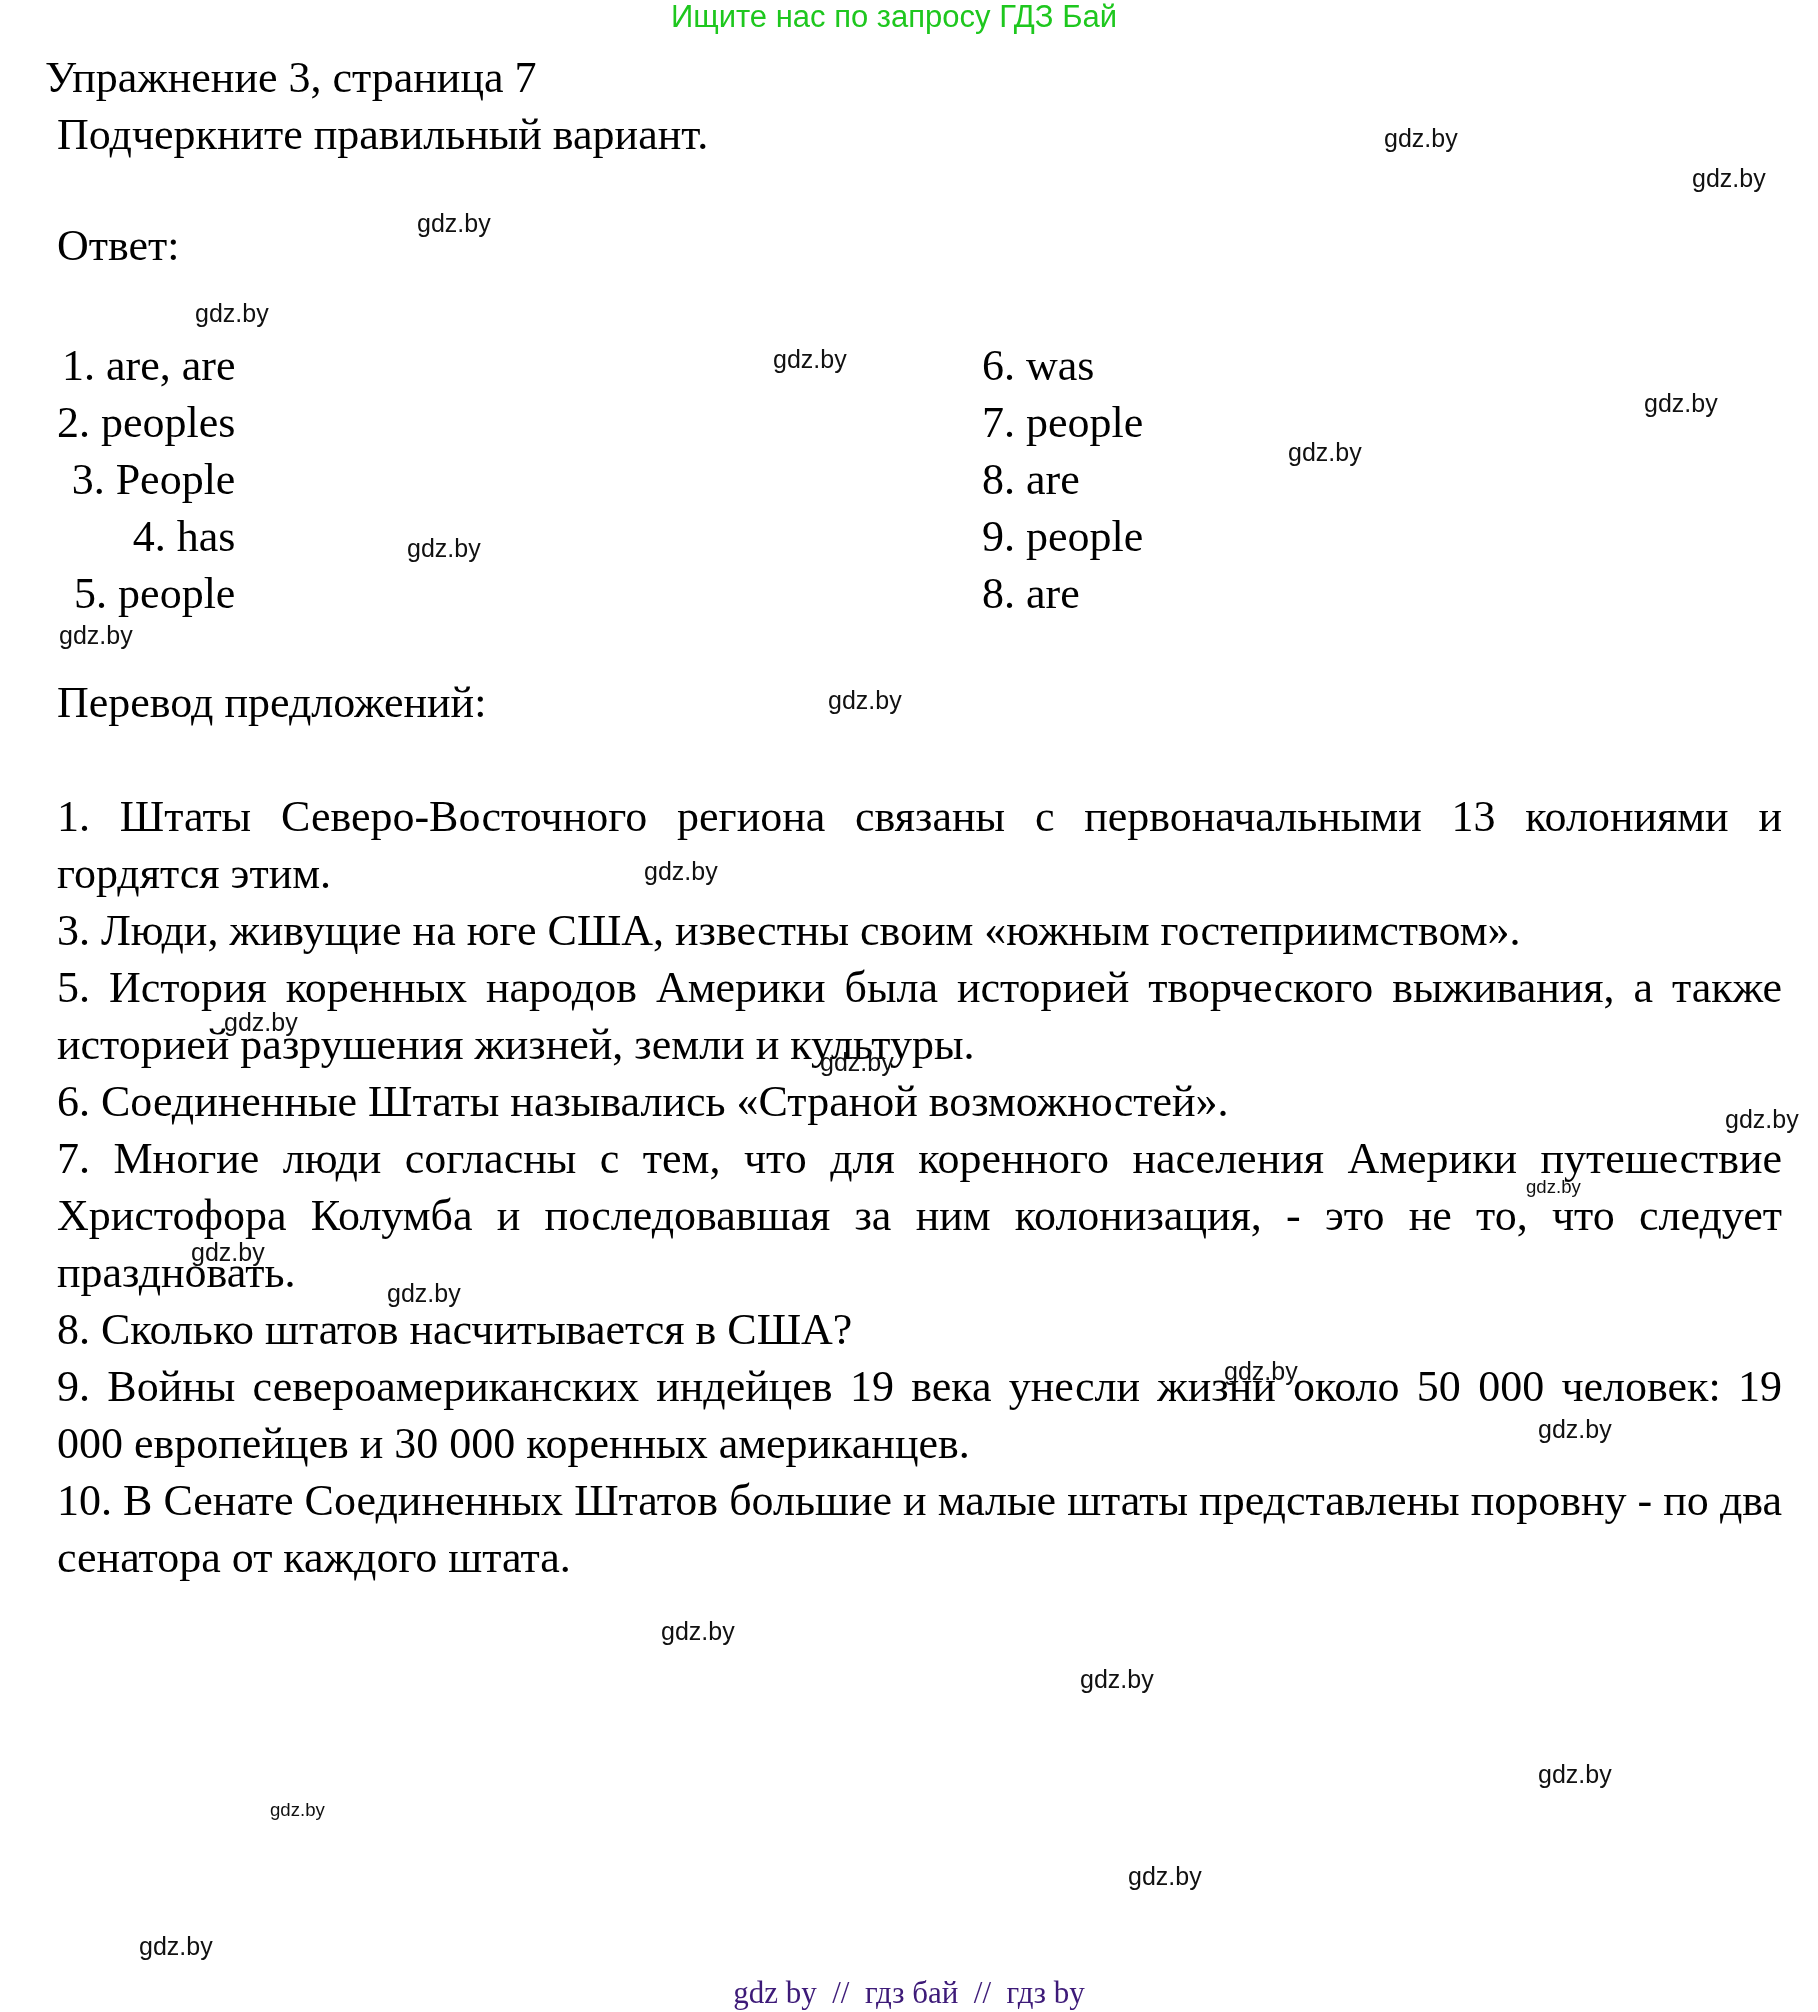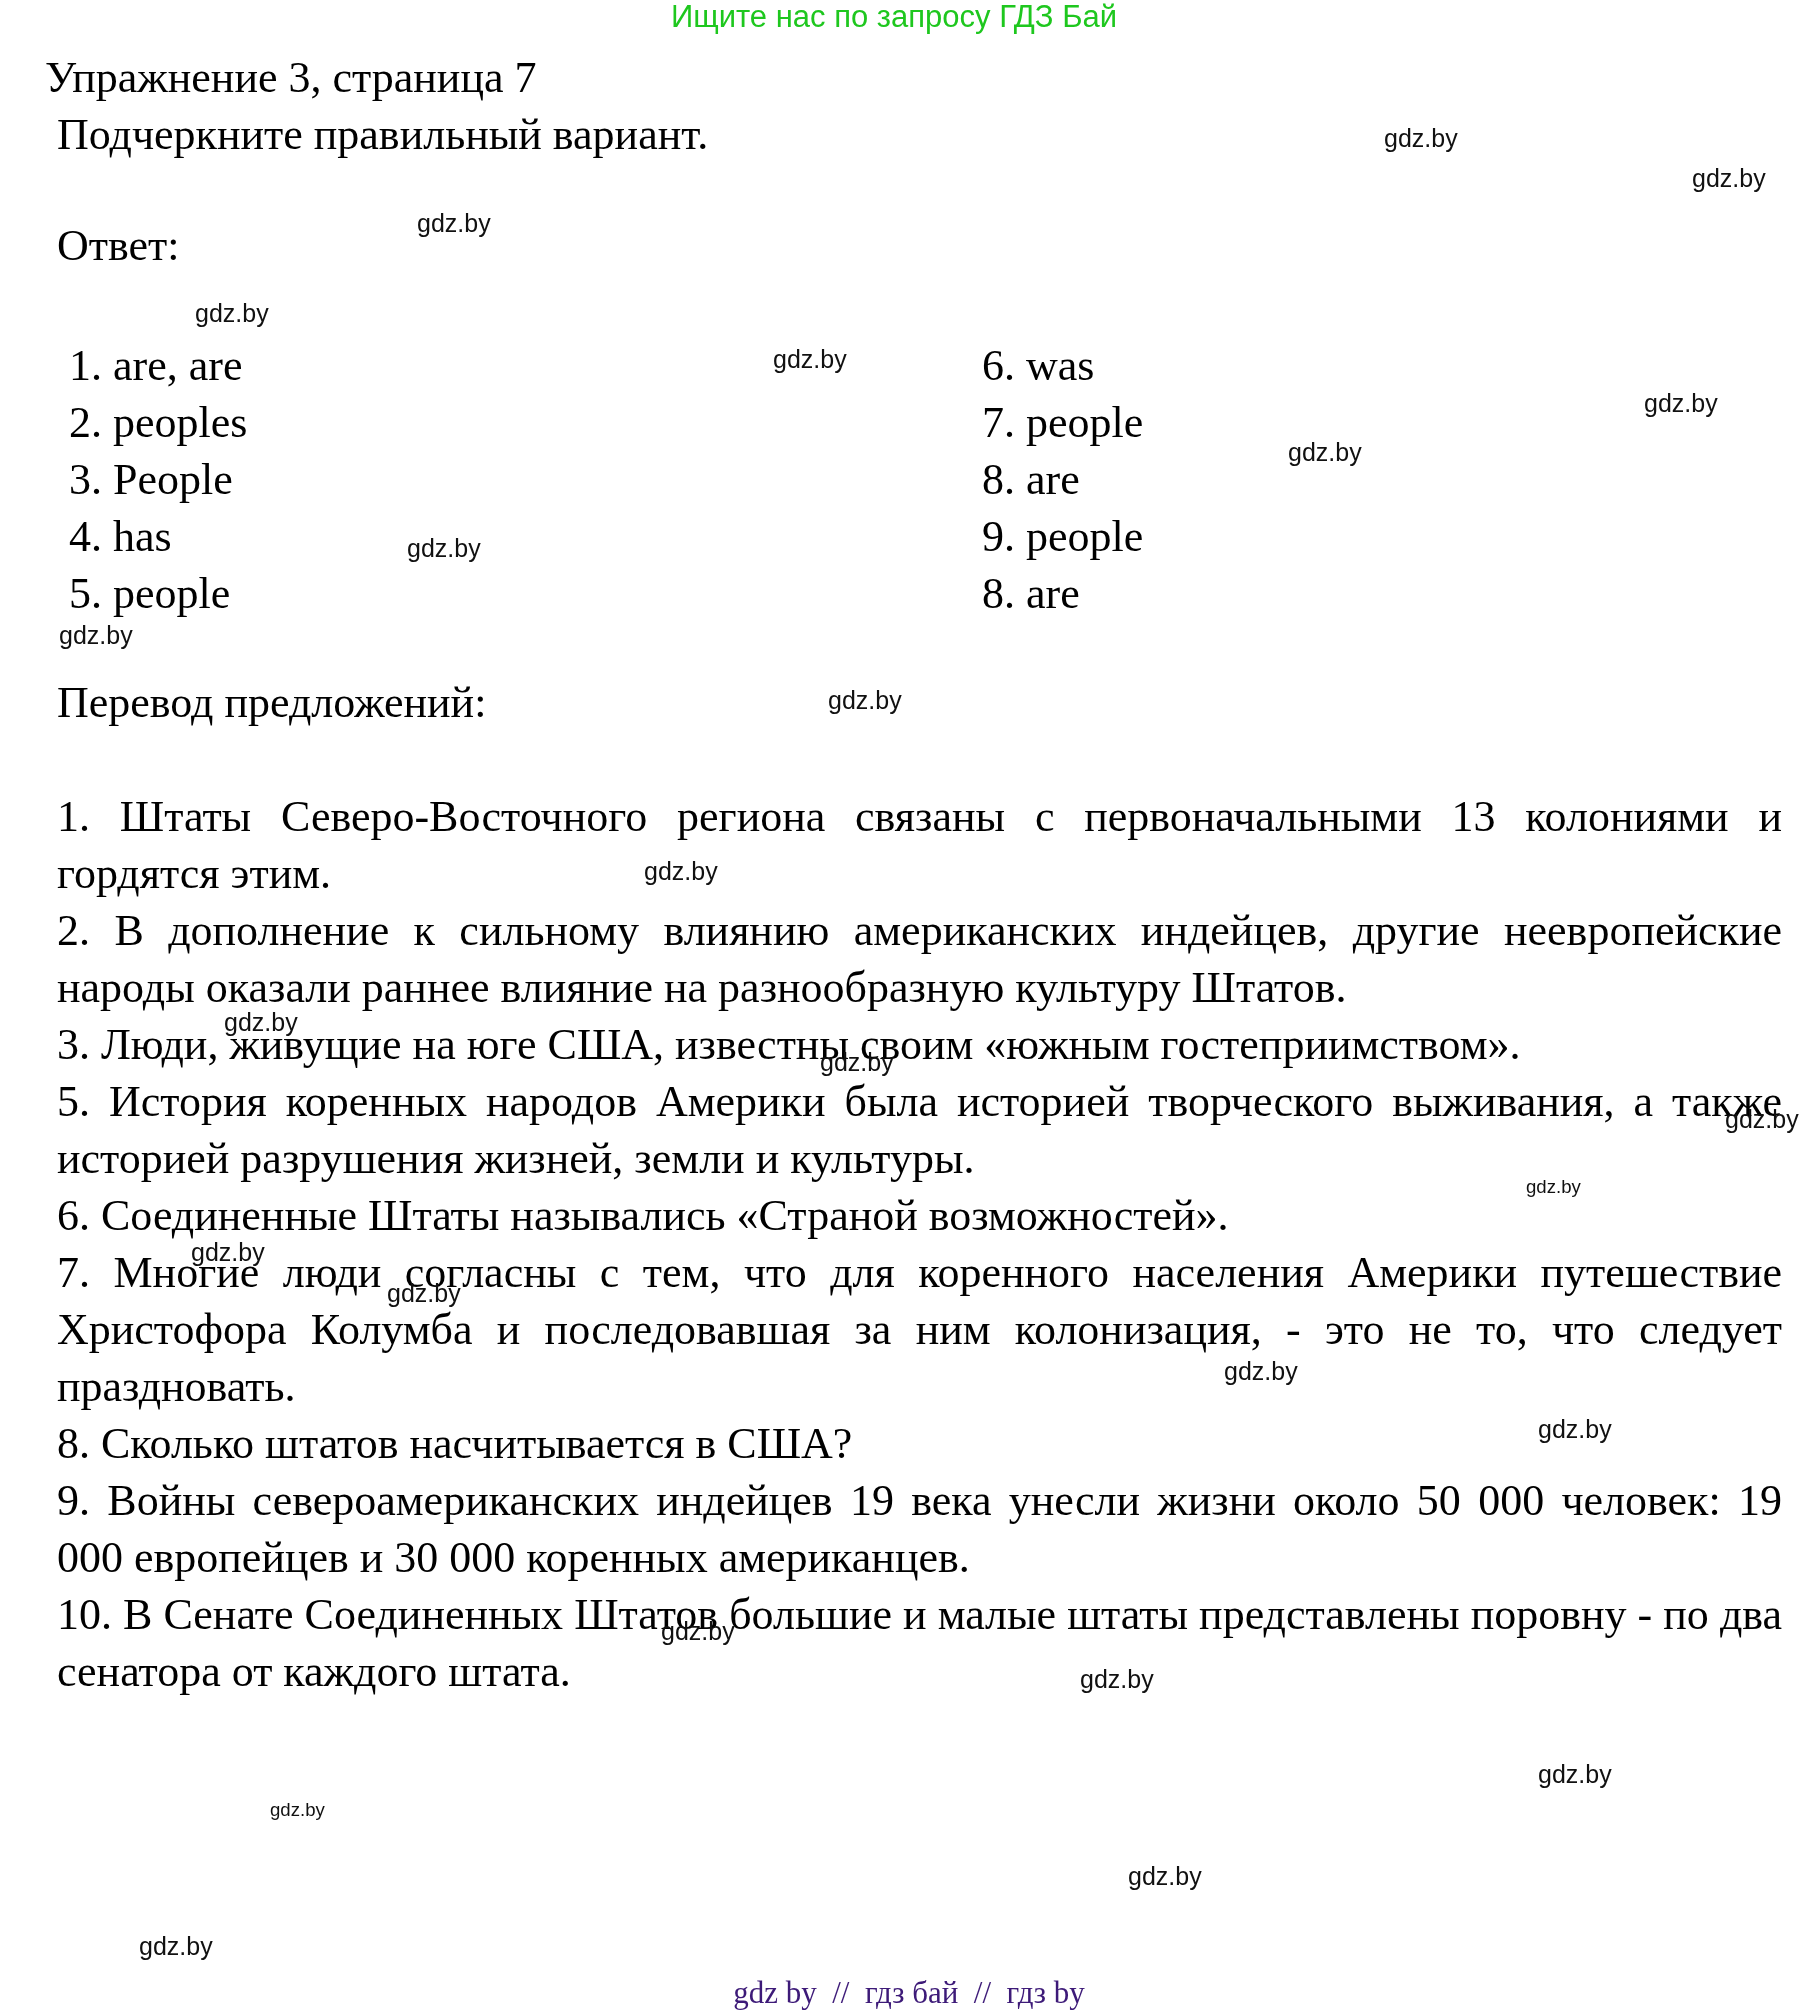--- a/index.html
+++ b/index.html
@@ -27,21 +27,21 @@
     font-size: 44px; line-height: 51px; font-weight: normal;
   }
   .answer-label {
     position: absolute; left: 57px; top: 220px;
     font-size: 44px; line-height: 51px; text-align: right;
   }
   .answers-col {
     position: absolute; top: 337px; margin: 0; padding: 0; list-style: none;
     font-size: 44px; line-height: 57px;
   }
-  .answers-col.left { left: 69px; }
+  .answers-col.left { left: 57px; text-align: right; }
   .answers-col.right { left: 982px; }
   .translation-label {
     position: absolute; left: 57px; top: 677px;
     font-size: 44px; line-height: 51px;
   }
   .translations {
     position: absolute; left: 57px; top: 788px; width: 1725px;
     font-size: 44px; line-height: 57px; text-align: justify;
   }
   .translations p { margin: 0; }
@@ -74,21 +74,20 @@
   <li>7. people</li>
   <li>8. are</li>
   <li>9. people</li>
   <li>8. are</li>
 </ul>
 
 <div class="translation-label">Перевод предложений:</div>
 
 <div class="translations">
   <p>1. Штаты Северо-Восточного региона связаны с первоначальными 13 колониями и гордятся этим.</p>
-  <p>2. В дополнение к сильному влиянию американских индейцев, другие неевропейские народы оказали раннее влияние на разнообразную культуру Штатов.</p>
   <p>3. Люди, живущие на юге США, известны своим «южным гостеприимством».</p>
   <p>5. История коренных народов Америки была историей творческого выживания, а также историей разрушения жизней, земли и культуры.</p>
   <p>6. Соединенные Штаты назывались «Страной возможностей».</p>
   <p>7. Многие люди согласны с тем, что для коренного населения Америки путешествие Христофора Колумба и последовавшая за ним колонизация, - это не то, что следует праздновать.</p>
   <p>8. Сколько штатов насчитывается в США?</p>
   <p>9. Войны североамериканских индейцев 19 века унесли жизни около 50 000 человек: 19 000 европейцев и 30 000 коренных американцев.</p>
   <p>10. В Сенате Соединенных Штатов большие и малые штаты представлены поровну - по два сенатора от каждого штата.</p>
 </div>
 
 <span class="wm" style="left:1384px;top:125px">gdz.by</span>

